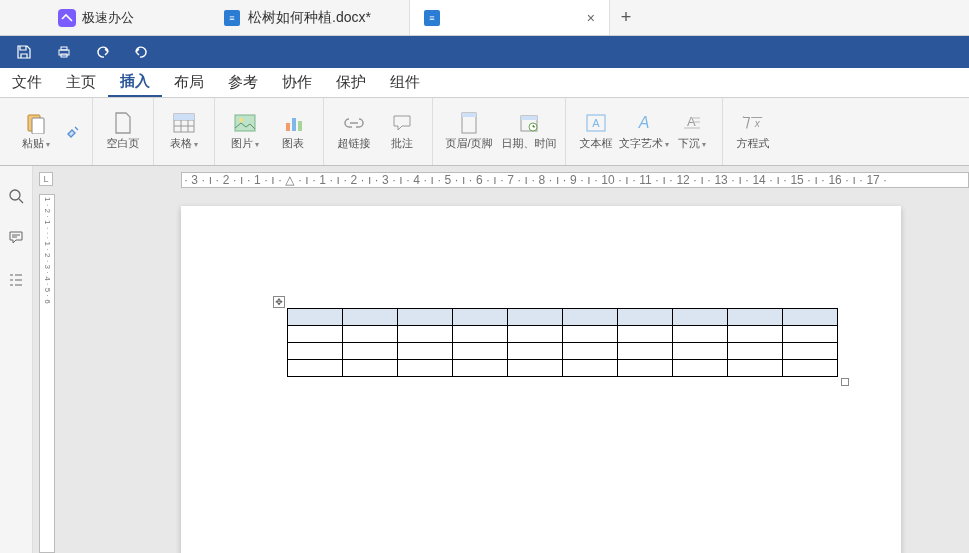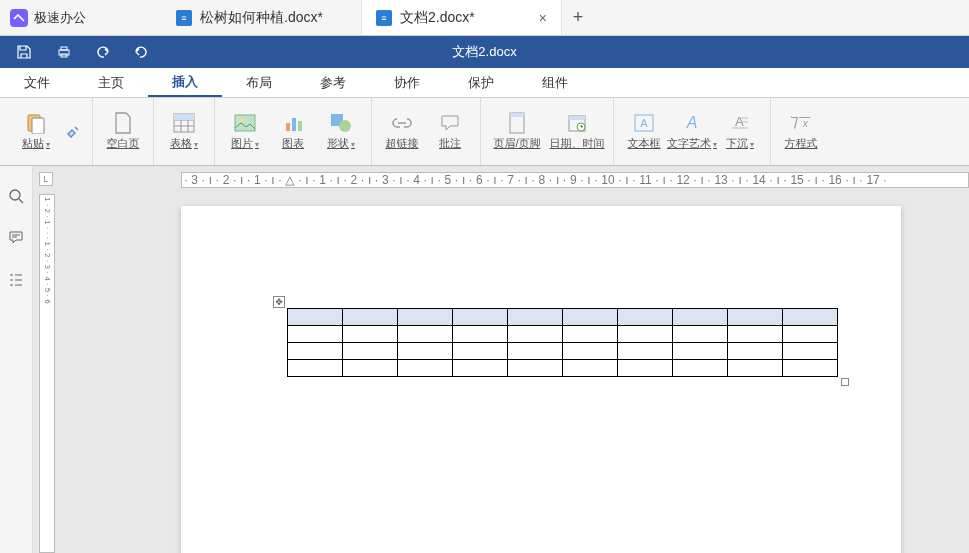--- a/index.html
+++ b/index.html
@@ -1,46 +1,46 @@
 <!DOCTYPE html>
 <html><head>
 <meta charset="utf-8">
 <style>
   * { box-sizing: border-box; margin: 0; padding: 0; }
   body { font-family: "Microsoft YaHei", sans-serif; font-size: 12px; background: #f0f0f0; width: 969px; height: 553px; overflow: hidden; }
   
   
-  .titlebar { height: 36px; background: #f5f5f5; display: flex; align-items: stretch; border-bottom: 1px solid #d0d0d0; }
+  .titlebar { height: 36px; background: #f5f5f5; display: flex; align-items: stretch; border-bottom: 1px solid #d0d0d0; padding-left: 48px; }
   .app-brand { display: flex; align-items: center; padding: 0 10px; gap: 6px; width: 162px; }
   .app-icon { width: 18px; height: 18px; background: #7b5cff; border-radius: 4px; display: flex; align-items: center; justify-content: center; color:white; font-size:11px;}
   .app-name { font-size: 13px; color: #333; }
   .tab { display: flex; align-items: center; padding: 0 14px; gap: 8px; min-width: 200px; border-right: 1px solid #e0e0e0; cursor: pointer; }
   .tab.active { background: #fff; }
   .doc-icon { width: 16px; height: 16px; background: #2b7cd3; border-radius: 2px; display:flex; align-items:center; justify-content:center; color:white; font-size:9px; font-weight:bold;}
   .tab-label { font-size: 14px; color: #333; flex:1; }
   .tab-close { color: #666; font-size: 14px; margin-left: auto; }
   .new-tab { width: 32px; display: flex; align-items: center; justify-content: center; color: #555; font-size: 18px; cursor:pointer;}
   
   
   .quickbar { height: 32px; background: #2b579a; display: flex; align-items: center; padding: 0 10px; position:relative;}
   .qa-btn { width: 28px; height: 26px; display: flex; align-items: center; justify-content: center; color: #fff; cursor:pointer; border-radius:3px;}
   .doc-title { position:absolute; left:0; right:0; text-align:center; color:#fff; font-size:13px; pointer-events:none;}
   
   
   .menubar { height: 30px; background: #fff; display: flex; align-items: stretch; border-bottom: 1px solid #d0d0d0; }
-  .menu-item { padding: 0 24px; display: flex; align-items: center; font-size: 13px; color: #333; cursor:pointer;}
+  .menu-item { padding: 0 12px; display: flex; align-items: center; font-size: 15px; color: #333; cursor:pointer;}
   .menu-item.active { border-bottom: 2px solid #2b579a; color:#2b579a; font-weight:bold;}
   
   
   .ribbon { height: 68px; background: #f5f5f5; display: flex; align-items: center; border-bottom: 1px solid #c0c0c0; padding: 0 6px; gap:0;}
   .ribbon-group { display:flex; align-items:center; height:100%; padding: 0 6px; border-right:1px solid #ddd;}
   .ribbon-btn { display:flex; flex-direction:column; align-items:center; justify-content:center; width:48px; height:60px; cursor:pointer; border-radius:3px; gap:2px;}
   .ribbon-btn.wide { width:60px;}
   .ribbon-icon { width:22px; height:22px; display:flex; align-items:center; justify-content:center;}
-  .ribbon-label { font-size:11px; color:#555; white-space:nowrap;text-decoration:underline;}
+  .ribbon-label { font-size:11px; color:#555; white-space:nowrap;}
   .dropdown-caret { font-size:8px; color:#888; margin-left:2px;}
   .small-btn { width:26px; height:26px; display:flex; align-items:center; justify-content:center; cursor:pointer; border-radius:3px;}
   
   
   .workspace { display:flex; height: calc(553px - 36px - 32px - 30px - 68px); }
   .left-rail { width:33px; background:#f5f5f5; border-right:1px solid #ddd; display:flex; flex-direction:column; align-items:center; padding-top:18px; gap:18px;}
   .rail-btn { width:24px; height:24px; display:flex; align-items:center; justify-content:center; color:#666; cursor:pointer;}
   .editing-area { flex:1; background:#e8e8e8; position:relative; overflow:hidden;}
   .corner { position:absolute; left:6px; top:6px; width:14px; height:14px; background:#fff; border:1px solid #bbb; font-size:9px; display:flex; align-items:center; justify-content:center; color:#888;}
   .h-ruler { position:absolute; left:148px; right:0; top:6px; height:16px; background:#fff; border:1px solid #bbb; font-size:12px; color:#777; overflow:hidden; white-space:nowrap; display:flex; align-items:center; padding-left:2px;}
@@ -65,28 +65,26 @@
         </svg>
     </div>
     <span class="app-name">极速办公</span>
   </div>
   <div class="tab">
     <div class="doc-icon">≡</div>
     <span class="tab-label">松树如何种植.docx*</span>
   </div>
   <div class="tab active">
     <div class="doc-icon">≡</div>
-    <span class="tab-label">文档2.docx*</span>
     <span class="tab-close">×</span>
   </div>
   <div class="new-tab">+</div>
 </div>
 
 <div class="quickbar">
-  <span class="doc-title">文档2.docx</span>
   <div class="qa-btn">
     <svg width="16" height="16" viewBox="0 0 16 16">
         <path d="M2 2h9l3 3v9H2z M4 2v4h6V2 M5 14v-4h6v4" stroke="white" stroke-width="1.2" fill="none"></path>
       </svg>
   </div>
   <div style="width:12px"></div>
   <div class="qa-btn">
     <svg width="16" height="16" viewBox="0 0 16 16">
         <rect x="3" y="6" width="10" height="5" stroke="white" fill="none"></rect>
         <rect x="5" y="3" width="6" height="3" stroke="white" fill="none"></rect>
@@ -174,29 +172,20 @@
     <div class="ribbon-btn">
       <div class="ribbon-icon">
         <svg width="20" height="20" viewBox="0 0 20 20">
             <rect x="3" y="10" width="4" height="8" fill="#f29b6b"></rect>
             <rect x="9" y="5" width="4" height="13" fill="#7eb8e8"></rect>
             <rect x="15" y="8" width="4" height="10" fill="#a8d49a"></rect>
           </svg>
       </div>
       <span class="ribbon-label">图表</span>
     </div>
-    <div class="ribbon-btn">
-      <div class="ribbon-icon">
-        <svg width="22" height="20" viewBox="0 0 22 20">
-            <rect x="1" y="1" width="12" height="12" fill="#7eb8e8"></rect>
-            <circle cx="15" cy="13" r="6" fill="#a8d49a"></circle>
-          </svg>
-      </div>
-      <span class="ribbon-label"><span>形状</span><span class="dropdown-caret">▾</span></span>
-    </div>
   </div>
 
   <div class="ribbon-group">
     <div class="ribbon-btn">
       <div class="ribbon-icon">
         <svg width="22" height="14" viewBox="0 0 22 14">
             <path d="M6 3a4 4 0 1 0 0 8h3 M16 3a4 4 0 1 1 0 8h-3 M7 7h8" stroke="#999" stroke-width="1.5" fill="none"></path>
           </svg>
       </div>
       <span class="ribbon-label">超链接</span>

